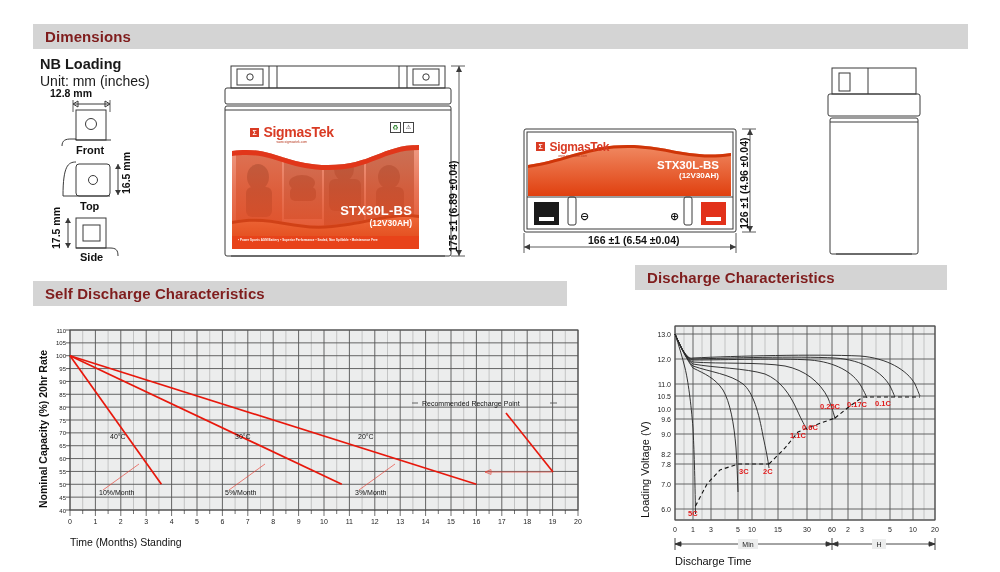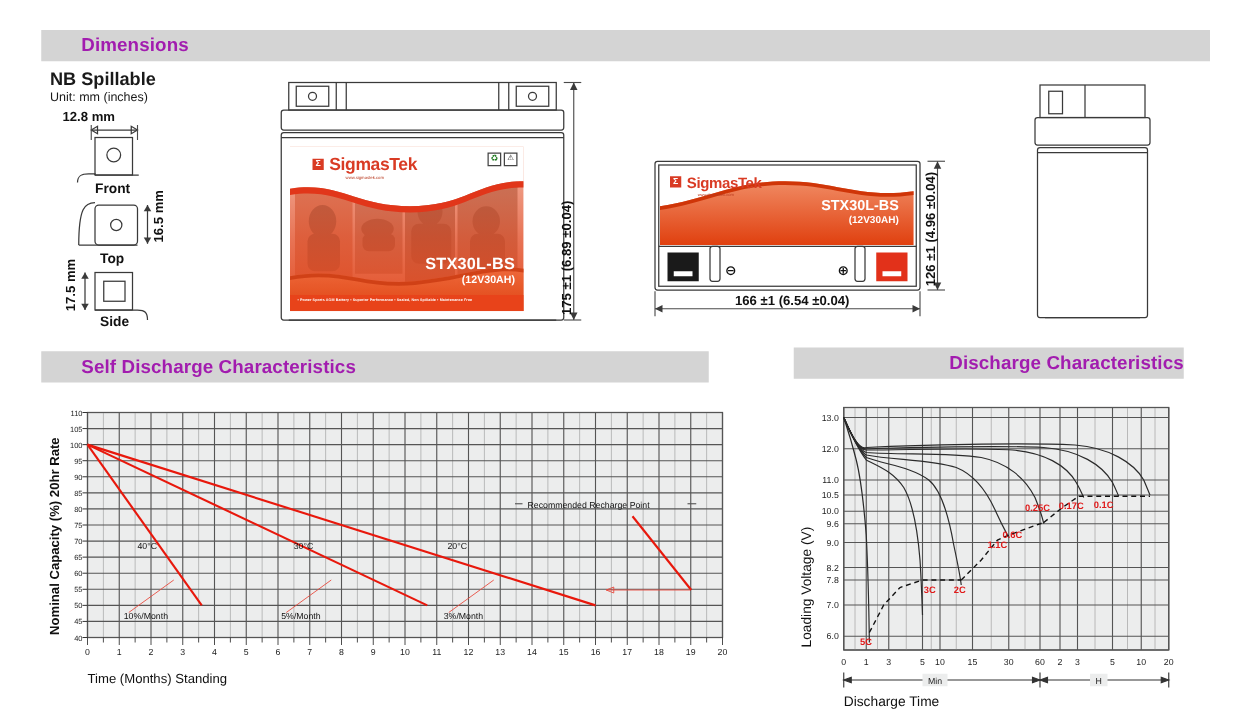--- a/index.html
+++ b/index.html
@@ -1,30 +1,30 @@
 <!DOCTYPE html>
 <html><head>
 <meta charset="utf-8">
 <style>
   html,body{margin:0;padding:0;background:#ffffff;}
   body{width:1000px;height:572px;position:relative;overflow:hidden;
        font-family:"Liberation Sans","DejaVu Sans",sans-serif;color:#1a1a1a;}
 
   .section-header{position:absolute;background:#d4d4d4;display:flex;align-items:center;}
-  .section-header .title{font-weight:bold;font-size:15px;color:#a21caf;padding-left:12px;letter-spacing:.1px;margin-left:20px;}
+  .section-header .title{font-weight:bold;font-size:15px;color:#7f1d1d;padding-left:12px;letter-spacing:.1px;}
 
   #hdr-dimensions{left:33px;top:24px;width:935px;height:25px;}
   #hdr-self{left:33px;top:281px;width:534px;height:25px;}
-  #hdr-disch{left:635px;top:278px;width:312px;height:25px;justify-content:flex-end;}
+  #hdr-disch{left:635px;top:265px;width:312px;height:25px;}
 
   .blk{position:absolute;font-weight:bold;}
   .lbl{position:absolute;white-space:nowrap;}
 
   #nb-title{left:40px;top:56px;font-size:14.5px;font-weight:bold;}
-  #nb-unit{left:40px;top:73px;font-size:10px;}
+  #nb-unit{left:40px;top:73px;font-size:14px;}
 
   svg{display:block;overflow:visible;}
   .stroke{fill:none;stroke:#3a3a3a;stroke-width:1;}
   .strokeT{fill:none;stroke:#4a4a4a;stroke-width:.9;}
   .dimtxt-b{font-size:10.5px;fill:#111;font-family:"Liberation Sans",sans-serif;}
   .viewlbl{font-size:11px;fill:#111;font-family:"Liberation Sans",sans-serif;}
 
   
   .batt-label{position:absolute;background:#fff;overflow:hidden;}
   .logo-sq{display:inline-block;width:9px;height:9px;background:#d93b24;color:#fff;
@@ -52,21 +52,21 @@
 <div class="section-header" id="hdr-dimensions">
   <span class="title">Dimensions</span>
 </div>
 <div class="section-header" id="hdr-self">
   <span class="title">Self Discharge Characteristics</span>
 </div>
 <div class="section-header" id="hdr-disch">
   <span class="title">Discharge Characteristics</span>
 </div>
 
-<div class="lbl" id="nb-title">NB Spillable</div>
+<div class="lbl" id="nb-title">NB Loading</div>
 <div class="lbl" id="nb-unit">Unit: mm (inches)</div>
 
 <div class="blk" style="left:38px;top:88px;">
 <svg width="165" height="175" viewBox="0 0 165 175">
 
   <g>
     <text class="dimtxt-b" x="12" y="9">12.8 mm</text>
     <line class="stroke" x1="35" y1="16" x2="72" y2="16"></line>
     <path class="stroke" d="M35,16 l5,-3 l0,6 z" fill="#3a3a3a"></path>
     <path class="stroke" d="M72,16 l-5,-3 l0,6 z" fill="#3a3a3a"></path>

